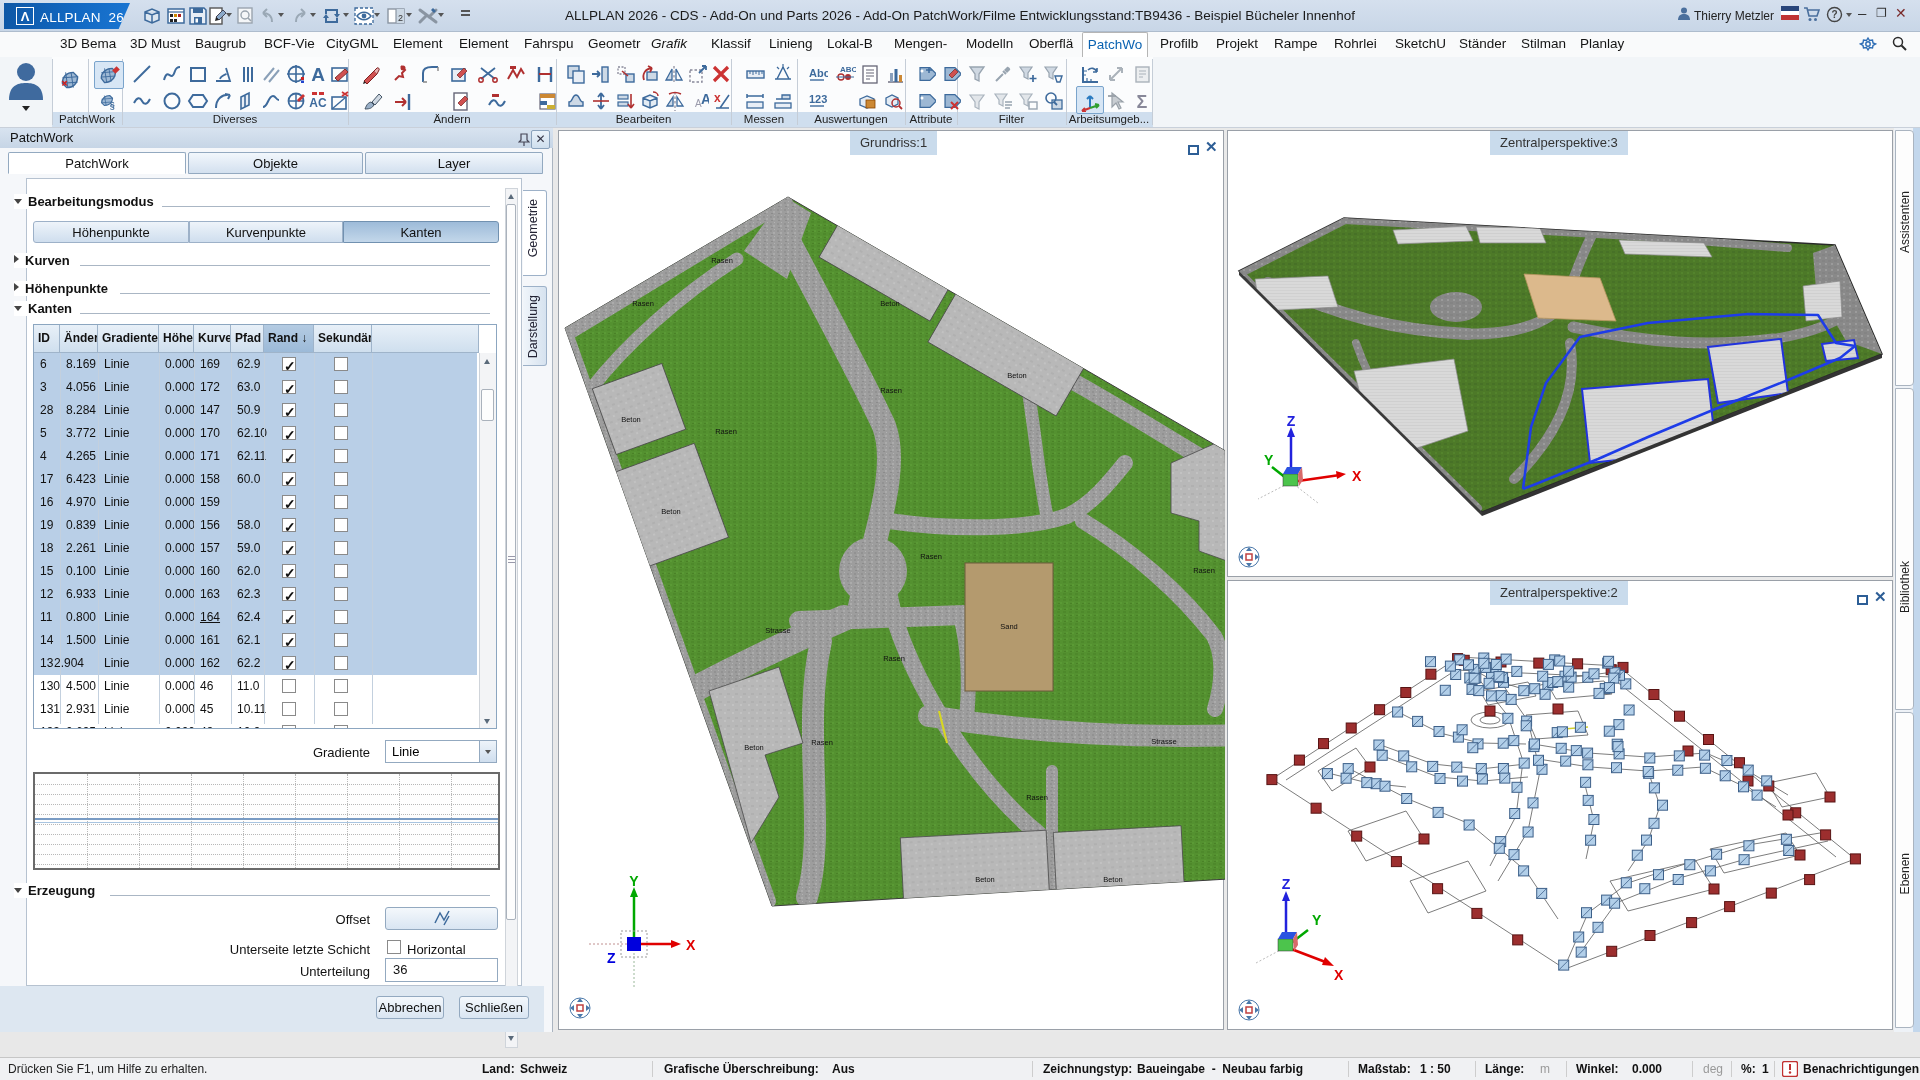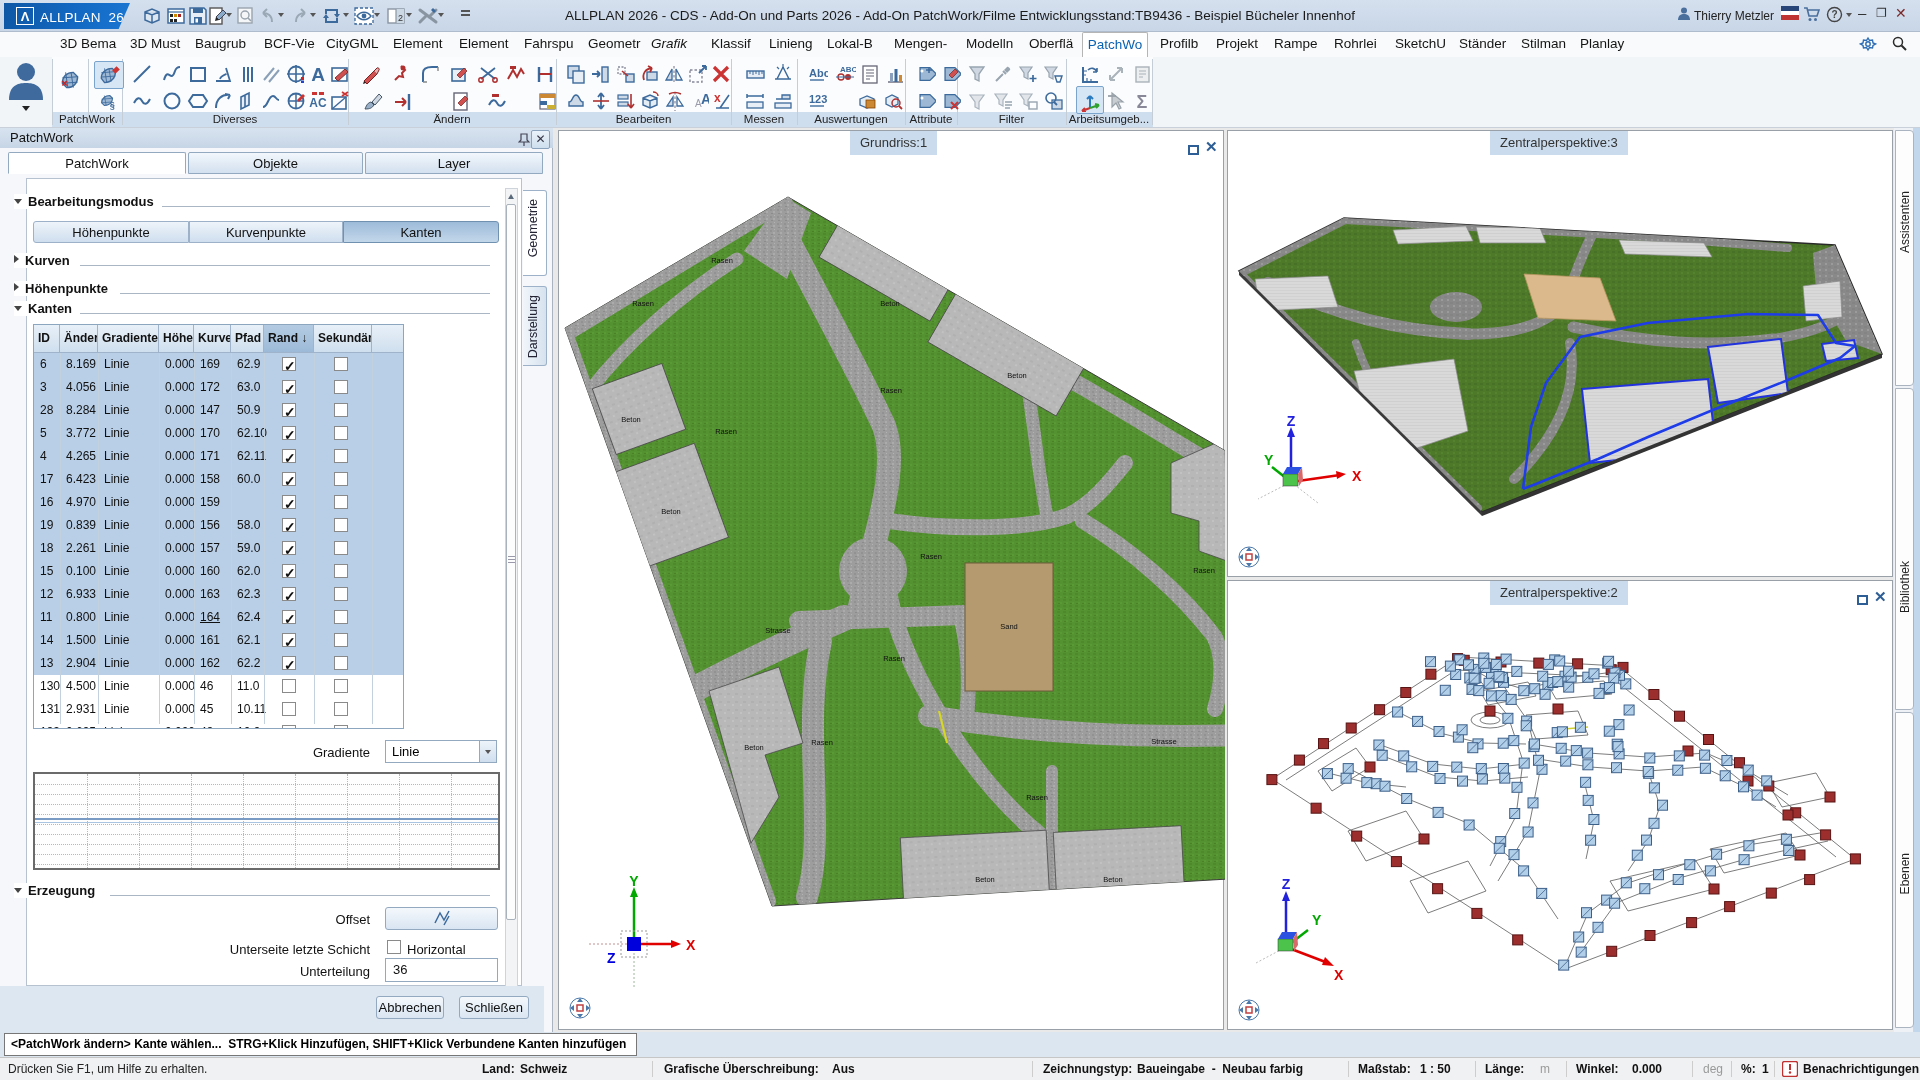--- a/index.html
+++ b/index.html
@@ -586,21 +586,21 @@
         <div class="srule" style="left:160px; top:78px; width:330px;"></div>
         <div class="segbtn" style="left:33px; width:156px; top:93px; border-radius:3px 0 0 3px;">Höhenpunkte</div>
         <div class="segbtn" style="left:189px; width:154px; top:93px;">Kurvenpunkte</div>
         <div class="segbtn sel" style="left:343px; width:156px; top:93px; border-radius:0 3px 3px 0;">Kanten</div>
         <div class="sect" style="top:125px; left:14px;"><span class="tri r"></span>Kurven</div>
         <div class="srule" style="left:80px; top:137px; width:410px;"></div>
         <div class="sect" style="top:153px; left:14px;"><span class="tri r"></span>Höhenpunkte</div>
         <div class="srule" style="left:120px; top:165px; width:370px;"></div>
         <div class="sect" style="top:173px; left:14px;"><span class="tri d"></span>Kanten</div>
         <div class="srule" style="left:80px; top:185px; width:410px;"></div>
-        <div id="ktable" style="left:33px; top:196px; width:371px; height:405px;">
+        <div id="ktable" style="left:33px; top:196px; width:464px; height:405px;">
           <div class="th" style="left:0px; width:26px;">ID</div>
           <div class="th" style="left:26px; width:38px;">Ändern</div>
           <div class="th" style="left:64px; width:61px;">Gradiente</div>
           <div class="th" style="left:125px; width:35px;">Höhe</div>
           <div class="th" style="left:160px; width:37px;">Kurve</div>
           <div class="th" style="left:197px; width:33px;">Pfad</div>
           <div class="th sortcol" style="left:230px; width:50px;">Rand ↓</div>
           <div class="th" style="left:280px; width:58px;">Sekundär</div>
           <div class="th" style="left:338px; width:107px;"></div>
           <div class="trow sel" style="top:28px;">
@@ -728,21 +728,21 @@
             <div class="c" style="left:26px;">1.500</div>
             <div class="c" style="left:64px;">Linie</div>
             <div class="c" style="left:125px;">0.000</div>
             <div class="c" style="left:160px;">161</div>
             <div class="c" style="left:197px;">62.1</div>
             <div class="cb chk" style="left:248px;"></div>
             <div class="cb" style="left:300px;"></div>
           </div>
           <div class="trow sel" style="top:327px;">
             <div class="c" style="left:0px;">13</div>
-            <div class="c" style="left:26px;text-align:center;">2.904</div>
+            <div class="c" style="left:14px;text-align:center;">2.904</div>
             <div class="c" style="left:64px;">Linie</div>
             <div class="c" style="left:125px;">0.000</div>
             <div class="c" style="left:160px;">162</div>
             <div class="c" style="left:197px;">62.2</div>
             <div class="cb chk" style="left:248px;"></div>
             <div class="cb" style="left:300px;"></div>
           </div>
           <div class="trow" style="top:350px;">
             <div class="c" style="left:0px;">130</div>
             <div class="c" style="left:26px;">4.500</div>
@@ -1841,23 +1841,20 @@
         </div>
     <div class="rtab" style="top:260px; height:322px;">
           <span style="top:172px;">Bibliothek</span>
         </div>
     <div class="rtab" style="top:584px; height:316px;">
           <span style="top:140px;">Ebenen</span>
         </div>
   </div>
 </div>
 
-<div id="status1">
-  <div class="box">&lt;PatchWork ändern&gt; Kante wählen...&nbsp;&nbsp;STRG+Klick Hinzufügen, SHIFT+Klick Verbundene Kanten hinzufügen</div>
-</div>
 <div id="status2">
   <span style="left:8px;">Drücken Sie F1, um Hilfe zu erhalten.</span>
   <span class="b" style="left:482px;">Land:</span>
       <span class="b" style="left:520px;">Schweiz</span>
   <div class="sep" style="left:652px;"></div>
   <span class="b" style="left:664px;">Grafische Überschreibung:</span>
       <span class="b" style="left:832px;">Aus</span>
   <div class="sep" style="left:1032px;"></div>
   <span class="b" style="left:1043px;">Zeichnungstyp:</span>
       <span class="b" style="left:1137px;">Baueingabe&nbsp;&nbsp;-&nbsp;&nbsp;Neubau farbig</span>

